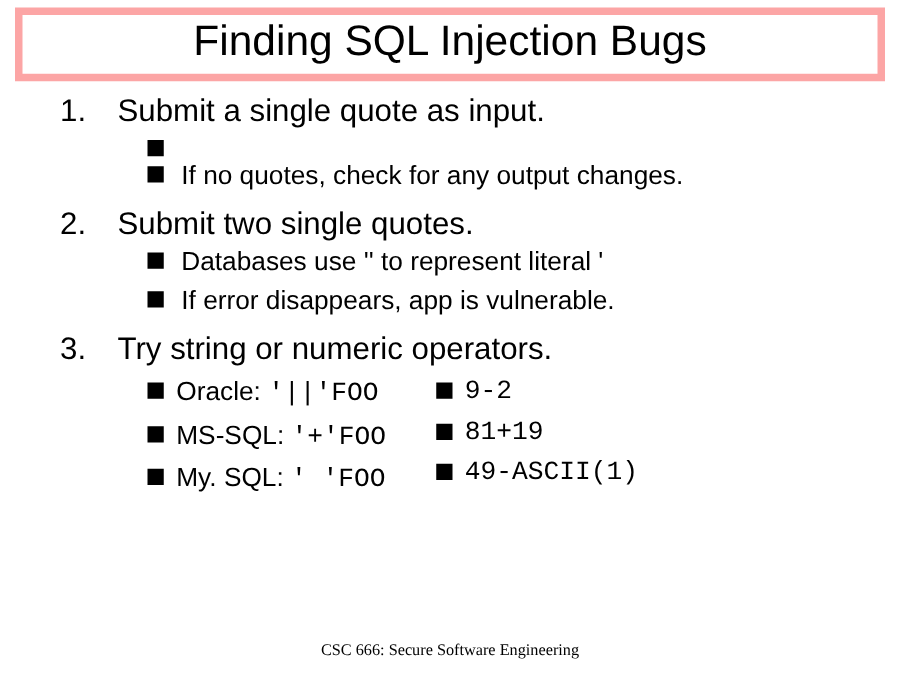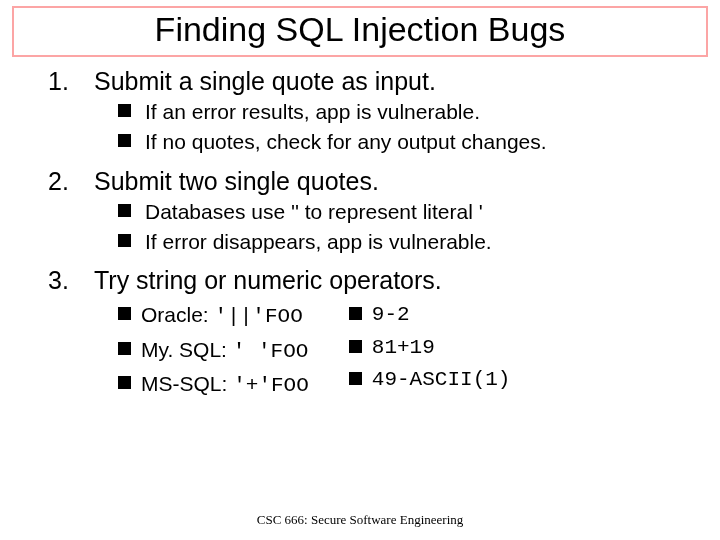--- a/index.html
+++ b/index.html
@@ -13,21 +13,21 @@
     overflow: hidden;
   }
   .slide {
     width: 720px;
     height: 540px;
     position: relative;
     box-sizing: border-box;
   }
   .title-box {
     margin: 6px 12px 10px 12px;
-    border: 2px solid #fca5a5;
+    border: 6px solid #fca5a5;
     padding: 2px 8px 6px 8px;
     text-align: center;
   }
   .title-box h1 {
     margin: 0;
     font-size: 34px;
     font-weight: normal;
   }
   .body {
     padding: 0 28px 0 48px;
@@ -101,21 +101,20 @@
 
   <div class="body">
 
     <div class="step">
       <span class="num">1.</span>
       <span>Submit a single quote as input.</span>
     </div>
     <div class="sub">
       <div class="item">
         <span class="sq"></span>
-        <span>If an error results, app is vulnerable.</span>
       </div>
       <div class="item">
         <span class="sq"></span>
         <span>If no quotes, check for any output changes.</span>
       </div>
     </div>
 
     <div class="step">
       <span class="num">2.</span>
       <span>Submit two single quotes.</span>
@@ -140,27 +139,27 @@
       <div class="col">
         <div class="item">
           <span class="sq"></span>
           <span>
             <span>Oracle: </span><span class="mono">'||'FOO</span>
           </span>
         </div>
         <div class="item">
           <span class="sq"></span>
           <span>
-            <span>My. SQL: </span><span class="mono">' 'FOO</span>
+            <span>MS-SQL: </span><span class="mono">'+'FOO</span>
           </span>
         </div>
         <div class="item">
           <span class="sq"></span>
           <span>
-            <span>MS-SQL: </span><span class="mono">'+'FOO</span>
+            <span>My. SQL: </span><span class="mono">' 'FOO</span>
           </span>
         </div>
       </div>
       <div class="col">
         <div class="item">
           <span class="sq"></span>
           <span class="mono">9-2</span>
         </div>
         <div class="item">
           <span class="sq"></span>

